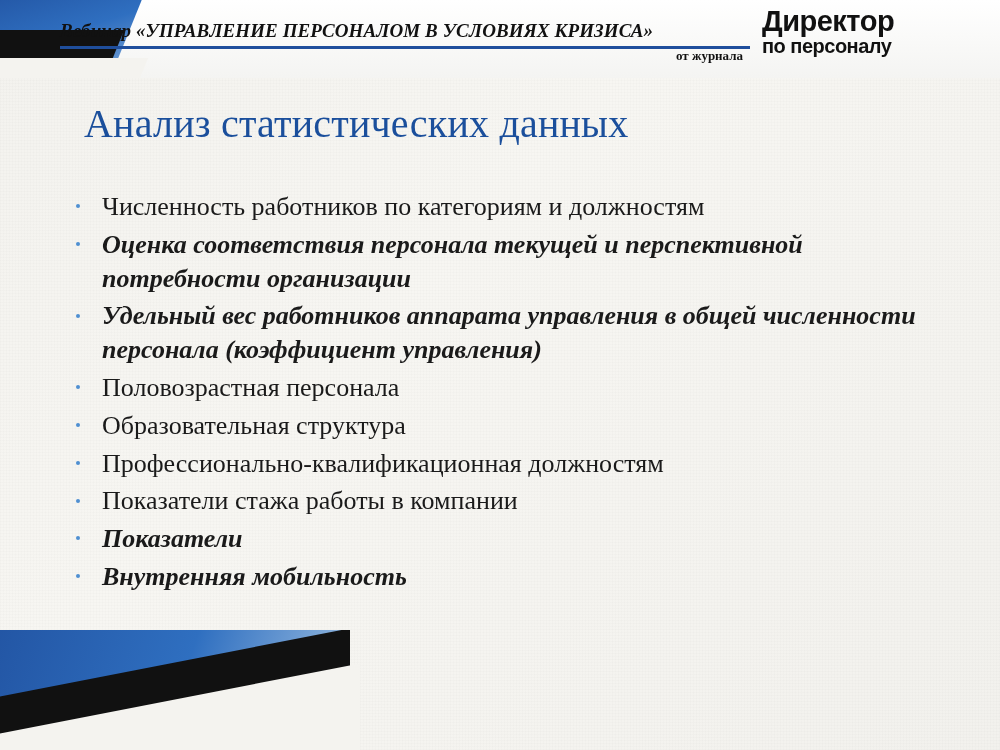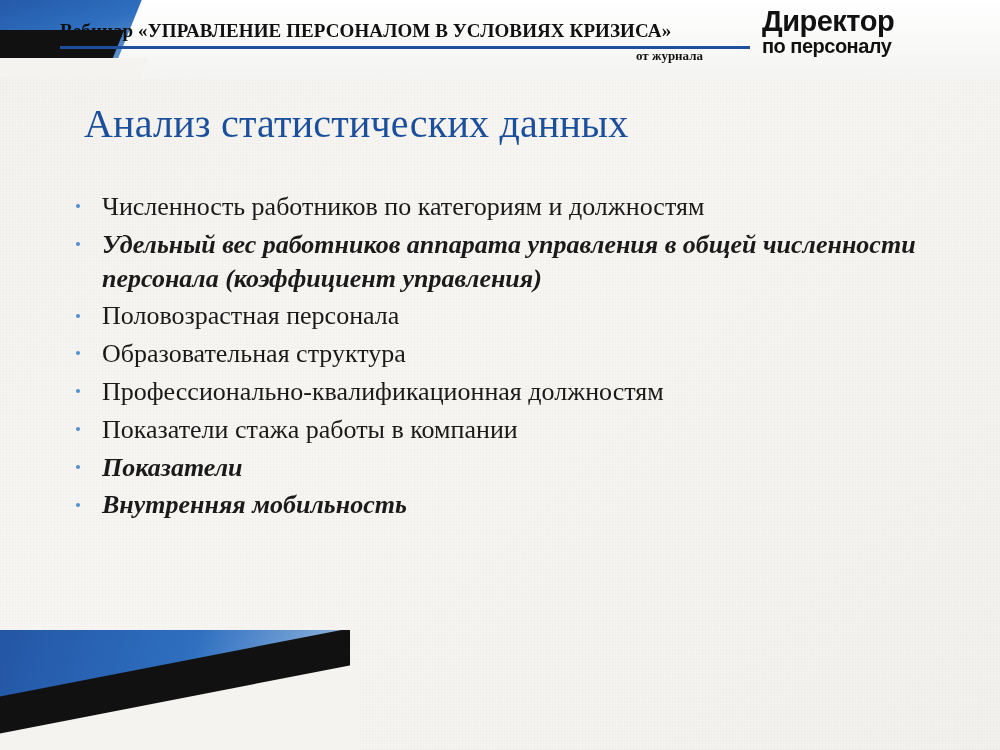--- a/index.html
+++ b/index.html
@@ -69,24 +69,25 @@
   .webinar-title {
     position: absolute;
     left: 60px; top: 20px;
     width: 700px;
     font-family: "Liberation Serif", serif;
     font-weight: bold;
     font-size: 19px;
     color: #111111;
     letter-spacing: 0.1px;
     white-space: nowrap;
+    font-style: italic;
   }
   .from-journal {
     position: absolute;
-    left: 636px; top: 48px;
+    left: 676px; top: 48px;
     font-family: "Liberation Serif", serif;
     font-weight: bold;
     font-size: 13px;
     color: #111111;
   }
   .logo {
     position: absolute;
     left: 762px; top: 8px;
     width: 230px;
     text-align: left;
@@ -203,20 +204,24 @@
 
   <div class="slide-title">Анализ статистических данных</div>
 
   <div class="bullets">
     <div class="bullet">
       <span class="dot"></span>
       <span class="txt">Численность работников по категориям и должностям</span>
     </div>
     <div class="bullet bi">
       <span class="dot"></span>
+      <span class="txt">Оценка соответствия  персонала текущей и перспективной потребности организации</span>
+    </div>
+    <div class="bullet bi">
+      <span class="dot"></span>
       <span class="txt">Удельный вес работников аппарата управления в общей численности персонала (коэффициент управления)</span>
     </div>
     <div class="bullet">
       <span class="dot"></span>
       <span class="txt">Половозрастная персонала</span>
     </div>
     <div class="bullet">
       <span class="dot"></span>
       <span class="txt">Образовательная структура</span>
     </div>

